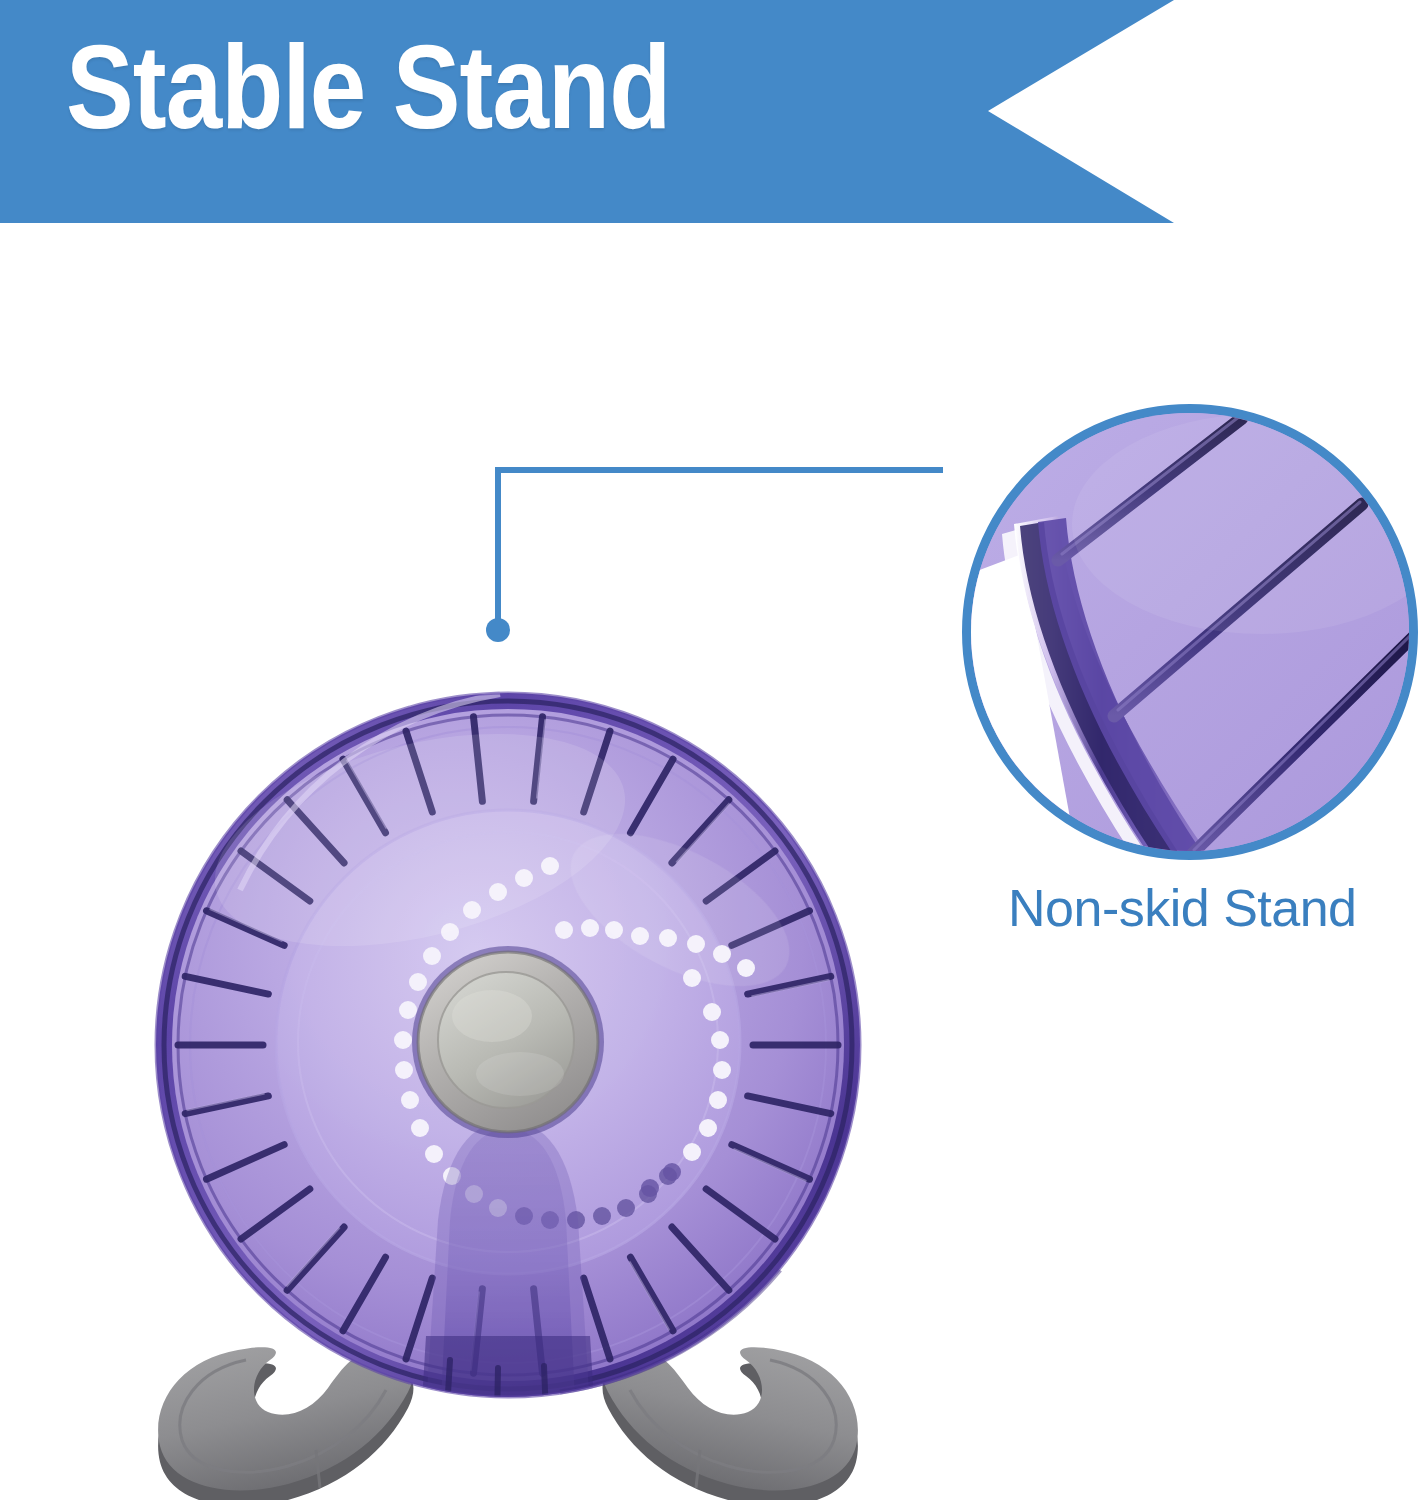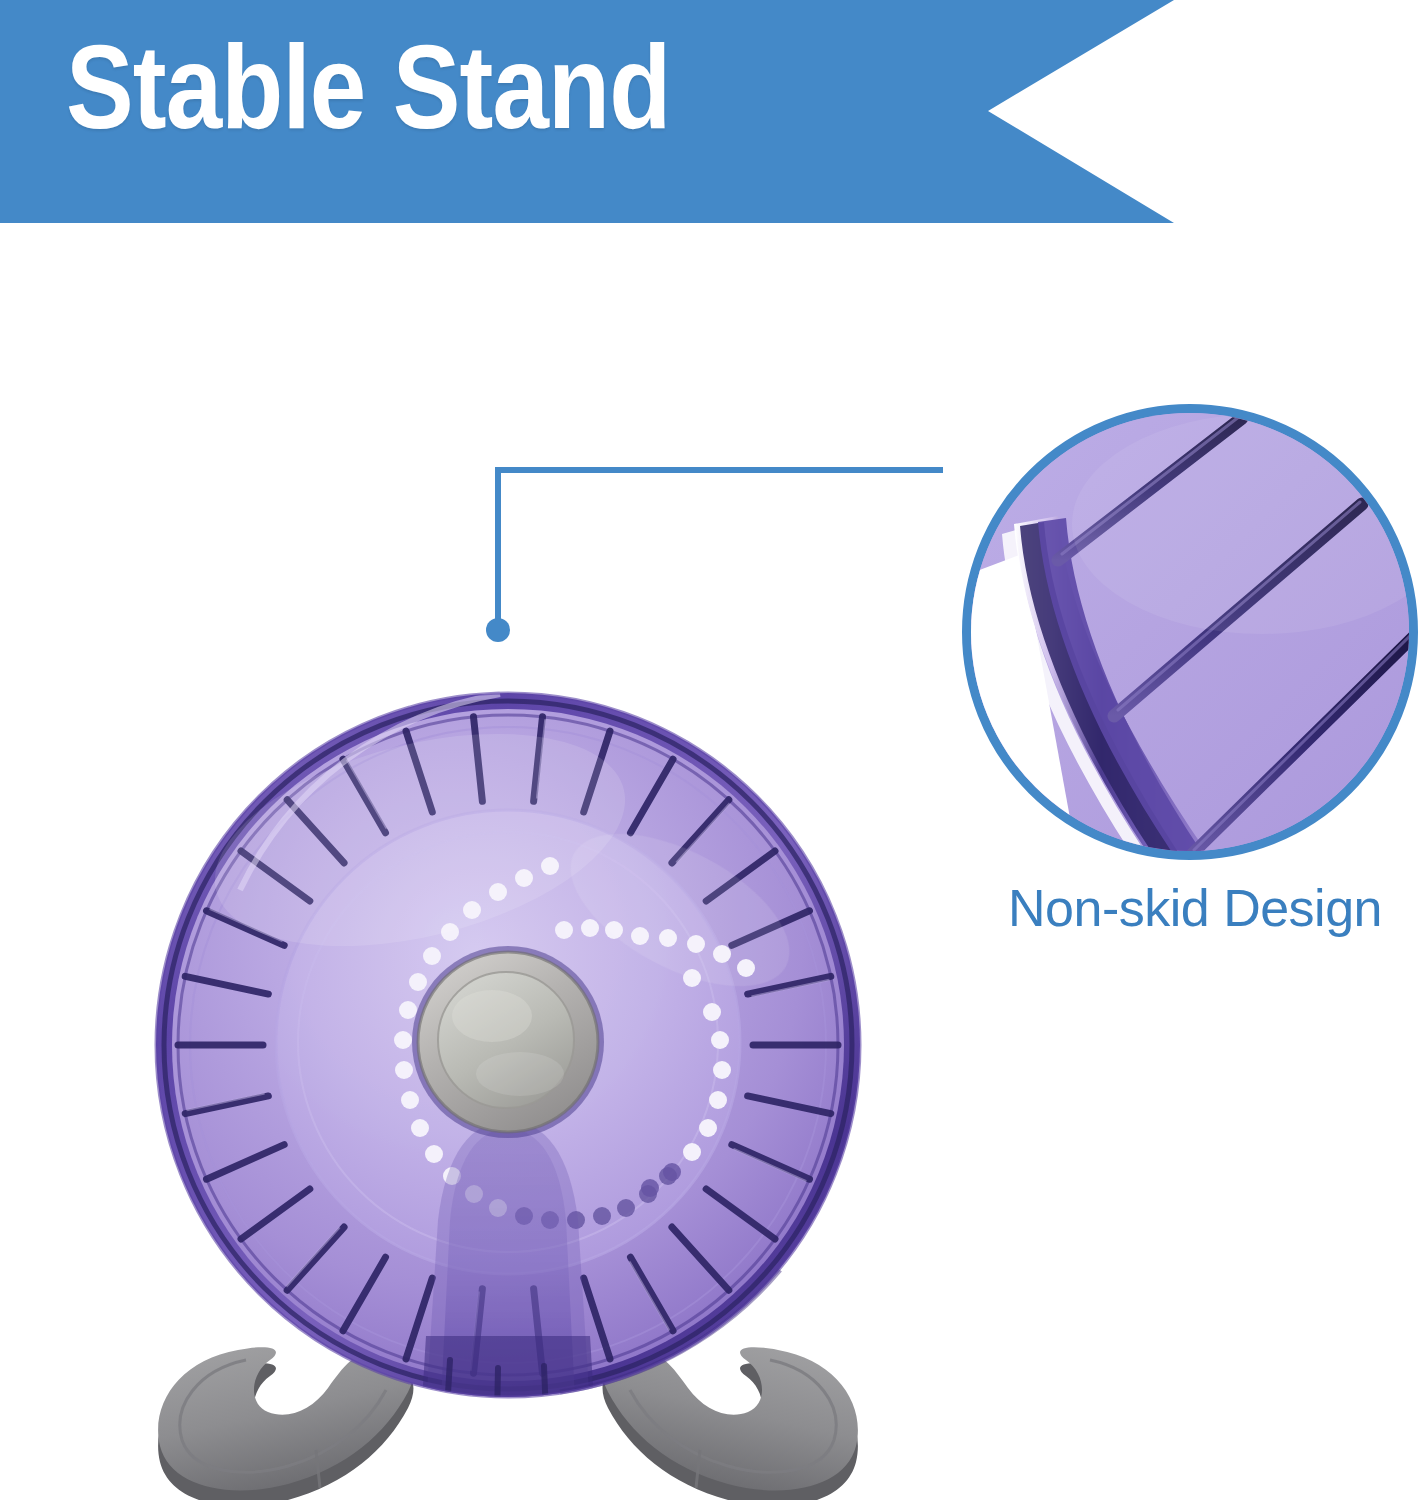--- a/index.html
+++ b/index.html
@@ -144,21 +144,21 @@
           <line x1="100" y1="150" x2="278" y2="12" stroke-width="3"></line>
           <line x1="156" y1="306" x2="398" y2="98" stroke-width="3"></line>
           <line x1="232" y1="446" x2="450" y2="230" stroke-width="3"></line>
         </g>
 
         <ellipse cx="300" cy="120" rx="190" ry="110" fill="#ffffff" opacity="0.08"></ellipse>
       </g>
     </svg>
   </div>
 
-  <div id="detail-caption">Non-skid Design</div>
+  <div id="detail-caption">Non-skid Stand</div>
 
   <svg id="product-wheel" viewBox="0 0 790 840">
     <defs>
       <radialGradient id="discGrad" cx="42%" cy="34%" r="72%">
         <stop offset="0%" stop-color="#cdbeeb"></stop>
         <stop offset="38%" stop-color="#b9a7e2"></stop>
         <stop offset="72%" stop-color="#a58fd6"></stop>
         <stop offset="100%" stop-color="#8b72c6"></stop>
       </radialGradient>
       <radialGradient id="innerGrad" cx="44%" cy="32%" r="70%">

